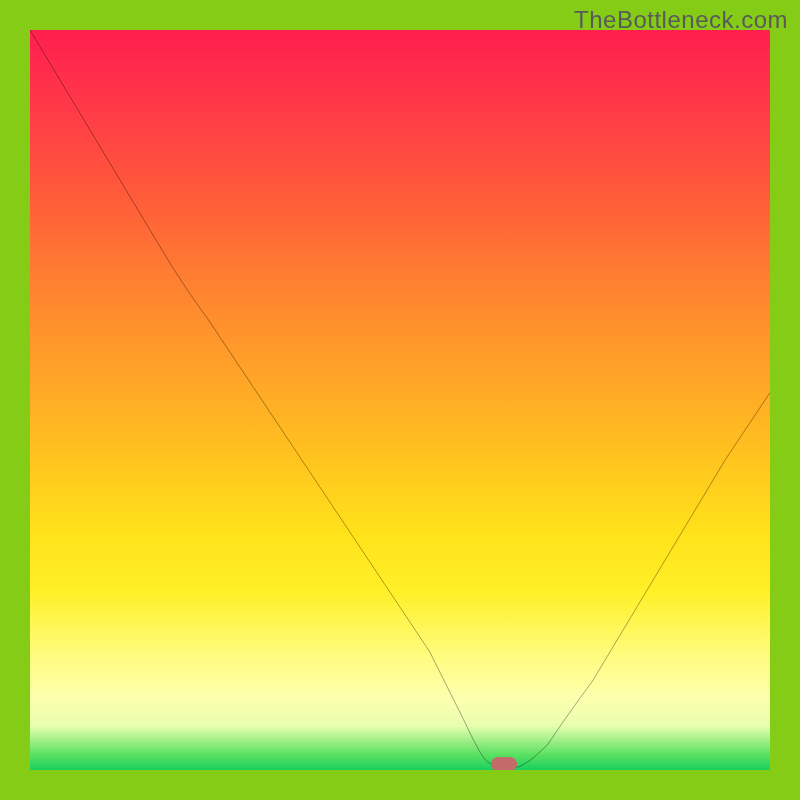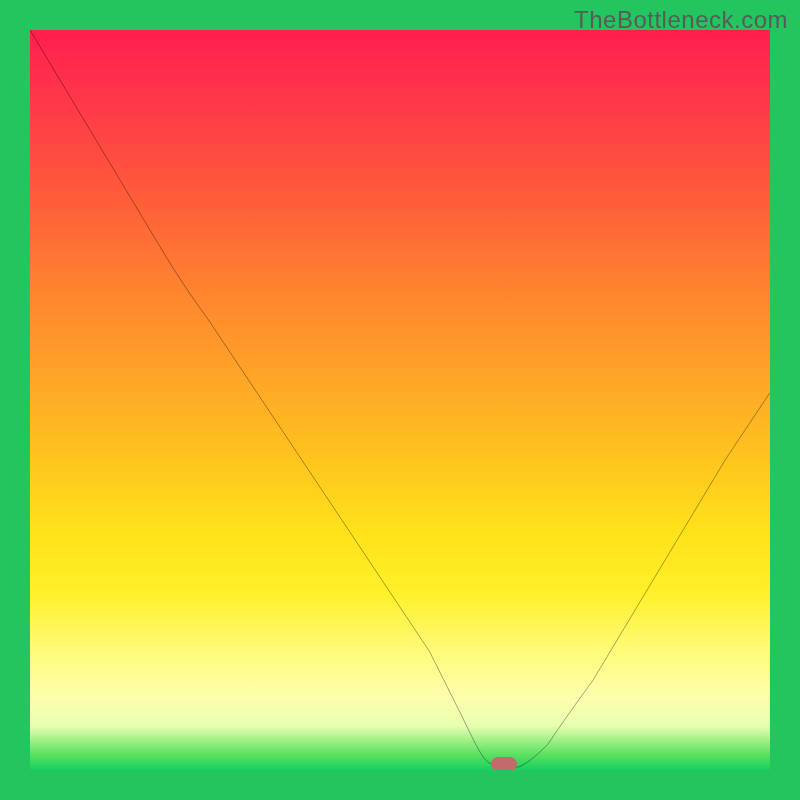--- a/index.html
+++ b/index.html
@@ -8,21 +8,21 @@
     width: 800px;
     height: 800px;
     background: #000;
     overflow: hidden;
     font-family: Arial, Helvetica, sans-serif;
   }
   .frame {
     position: relative;
     width: 800px;
     height: 800px;
-    background: #22c55e;
+    background: #84cc16;
   }
   .watermark {
     position: absolute;
     top: 6px;
     right: 12px;
     color: #5a5a5a;
     font-size: 24px;
     font-weight: 500;
     letter-spacing: 0.5px;
     z-index: 10;

